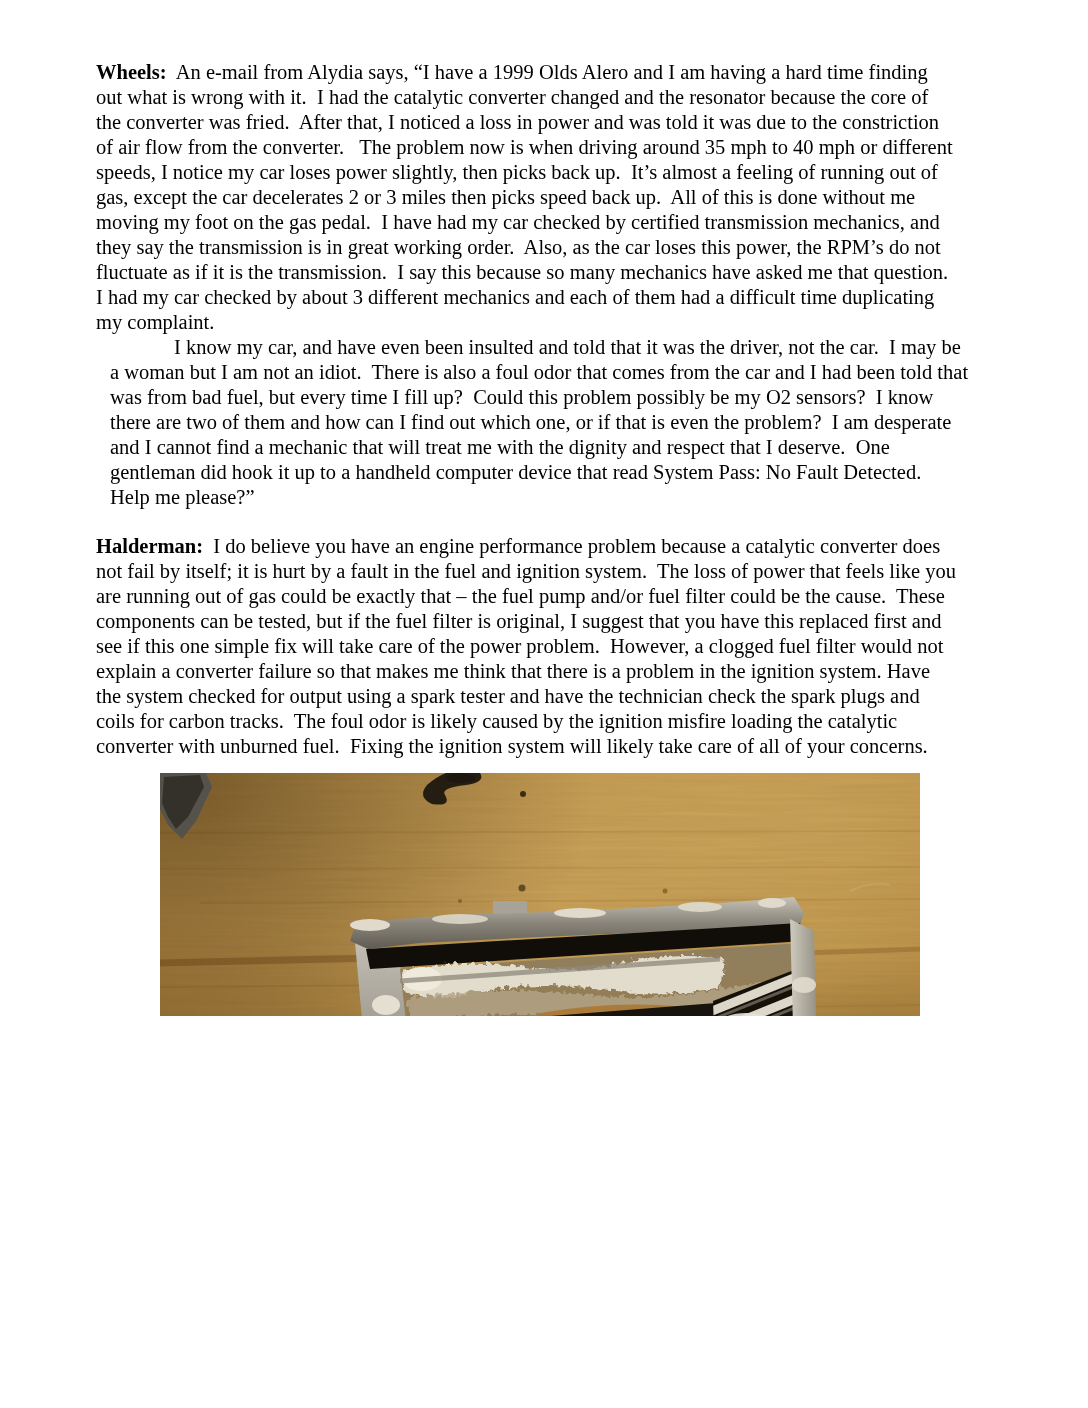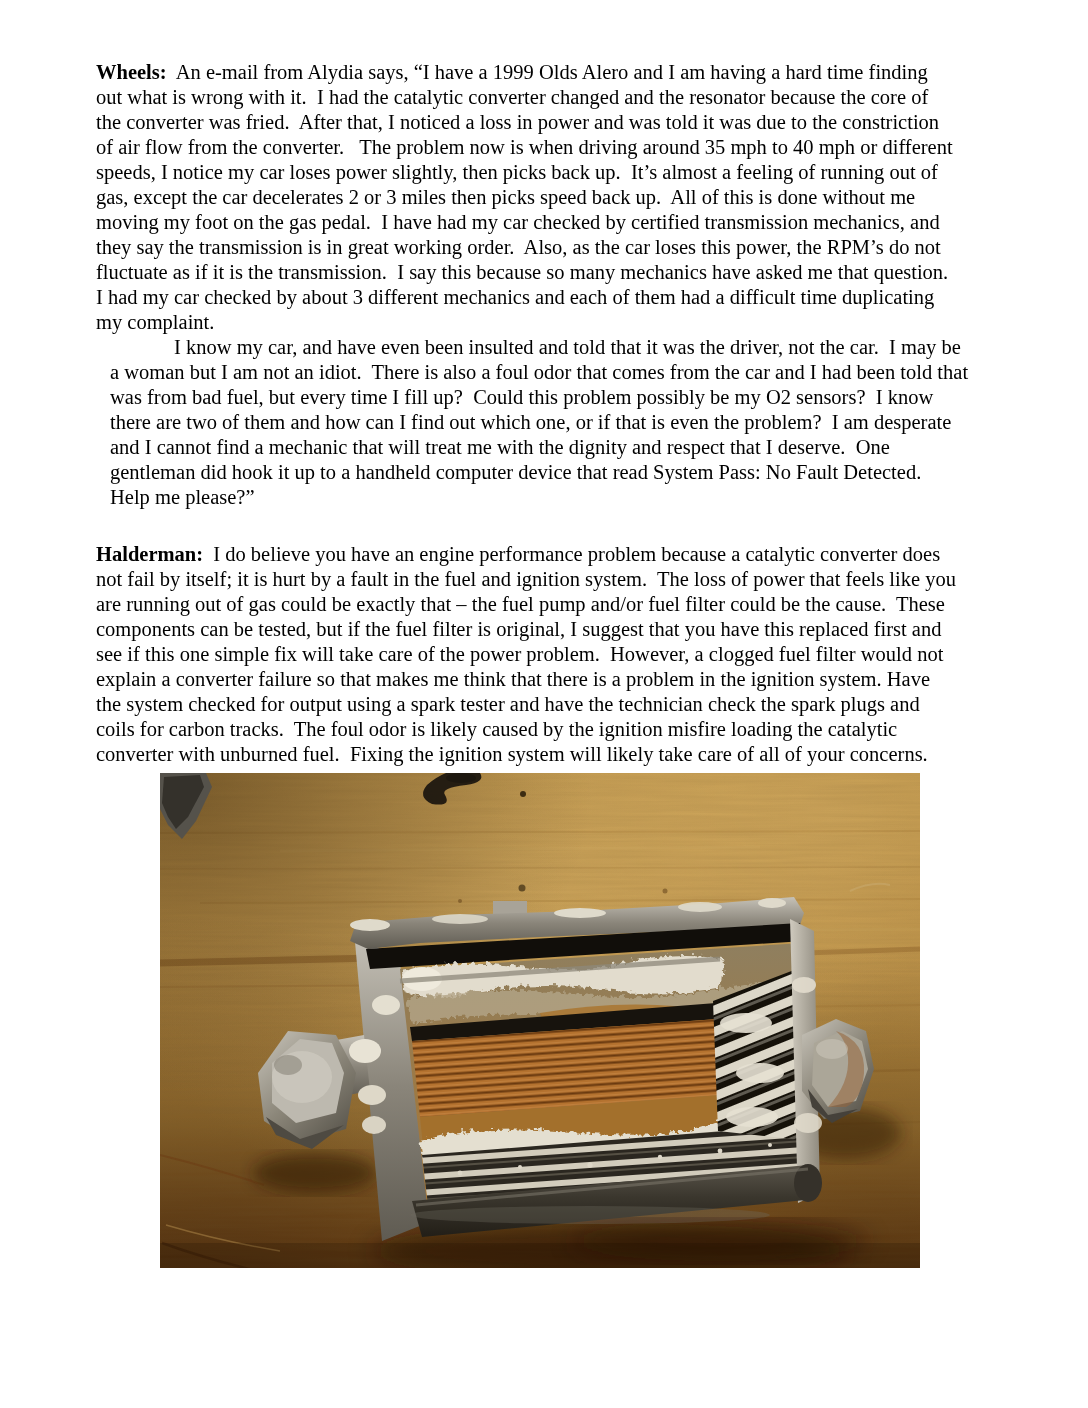--- a/index.html
+++ b/index.html
@@ -6,29 +6,29 @@
     --page-background:#ffffff;
     --text-color:#000000;
   }
   html,body{margin:0;padding:0;}
   body{
     width:1088px;height:1408px;
     background:var(--page-background,#ffffff);
     font-family:"Liberation Serif","DejaVu Serif",serif;
     color:var(--text-color,#000);
   }
-  .page{position:relative;width:1088px;height:1268px;overflow:hidden;}
+  .page{position:relative;width:1088px;height:1016px;overflow:hidden;}
   .text-col{
     position:absolute;left:96px;top:60px;width:980px;
     font-size:20.5px;line-height:25px;
   }
   .para{white-space:pre-wrap;}
   .para .label{font-weight:bold;}
   .para.indent{text-indent:64px;margin-left:14px;}
-  .para.answer{margin-top:32px;}
+  .para.answer{margin-top:24px;}
   figure.photo{
     position:absolute;left:160px;top:773px;width:760px;height:567px;
     margin:0;padding:0;
   }
   figure.photo svg{display:block;}
 </style>
 </head>
 <body>
 
 <div class="page">

